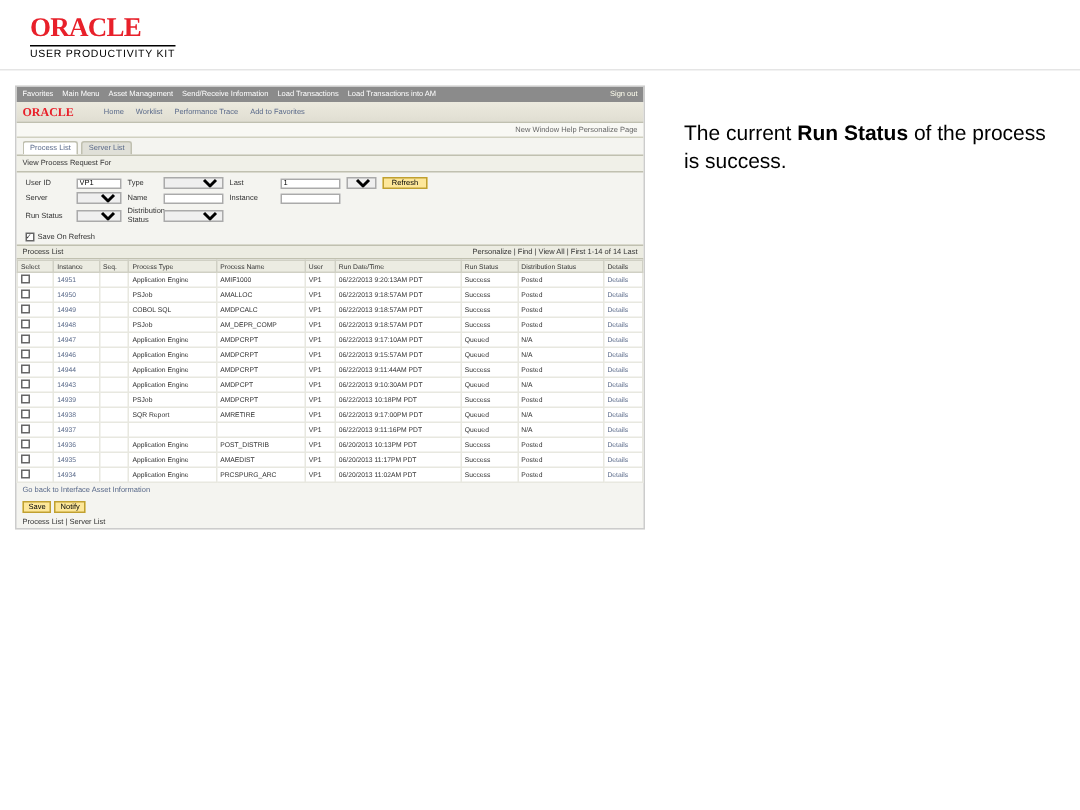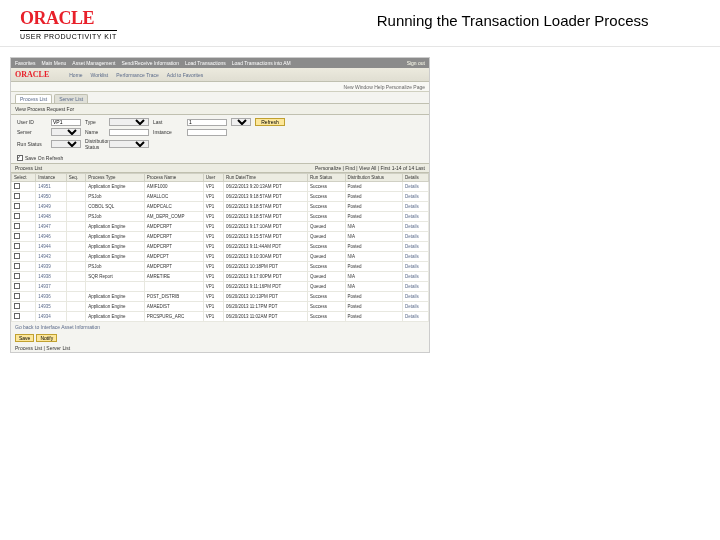--- a/index.html
+++ b/index.html
@@ -47,21 +47,20 @@
   .step-text b { font-weight: bold; }
 </style>
 </head>
 <body>
 
 <div class="header">
   <div class="logo-block">
     <div class="oracle-logo">ORACLE</div>
     <div class="upk">USER PRODUCTIVITY KIT</div>
   </div>
-  <div class="title">Running the Transaction Loader Process</div>
 </div>
 
 <div class="content">
   <div class="screenshot">
     <div class="ss-topbar">
       <span>Favorites</span>
       <span>Main Menu</span>
       <span>Asset Management</span>
       <span>Send/Receive Information</span>
       <span>Load Transactions</span>
@@ -306,14 +305,17 @@
     </table>
     <div class="ss-footer">Go back to Interface Asset Information</div>
     <div class="ss-buttons">
       <button class="ss-btn">Save</button>
       <button class="ss-btn">Notify</button>
     </div>
     <div class="ss-fields">Process List | Server List</div>
   </div>
 
   <div class="side-panel">
+    <div class="step-text">
+      <span>The current </span><b>Run Status</b><span> of the process is success.</span>
+    </div>
   </div>
 </div>
 
 </body></html>

